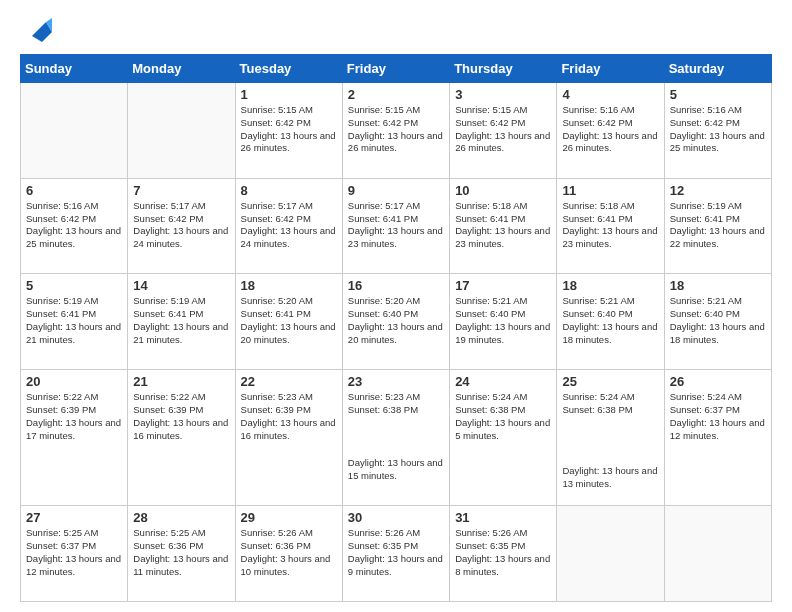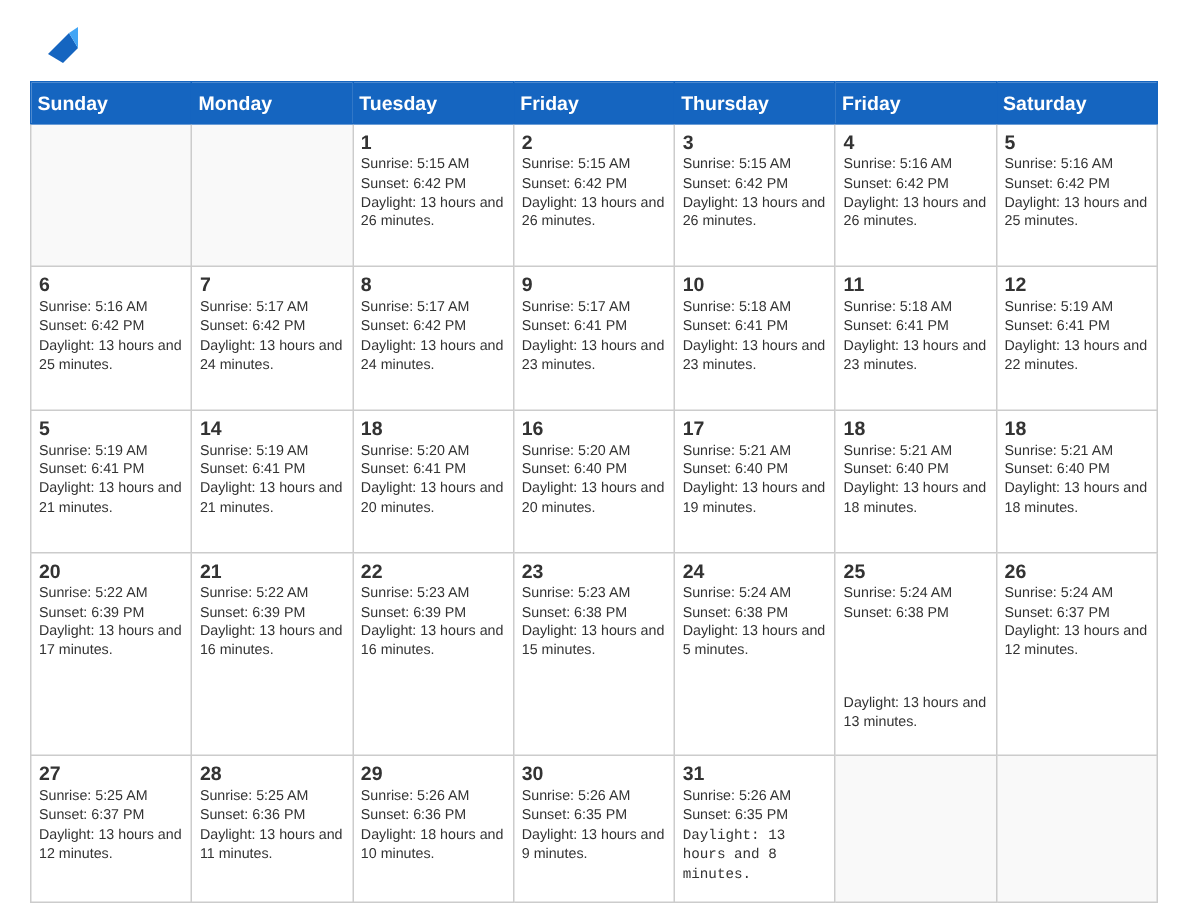--- a/index.html
+++ b/index.html
@@ -320,21 +320,21 @@
               <span style="display: block;">Sunrise: 5:23 AM</span>
               <span style="display: block;">Sunset: 6:39 PM</span>
               <span style="display: block;">Daylight: 13 hours and 16 minutes.</span>
             </div>
           </td>
           <td>
             <span class="day-num">23</span>
             <div class="cell-info">
               <span style="display: block;">Sunrise: 5:23 AM</span>
               <span style="display: block;">Sunset: 6:38 PM</span>
-              <span style="display: block;">Daylight: 13 hours and 15 minutes.</span>
+              <span style="display: block; margin-top: 40px;">Daylight: 13 hours and 15 minutes.</span>
             </div>
           </td>
           <td>
             <span class="day-num">24</span>
             <div class="cell-info">
               <span style="display: block;">Sunrise: 5:24 AM</span>
               <span style="display: block;">Sunset: 6:38 PM</span>
               <span style="display: block;">Daylight: 13 hours and 5 minutes.</span>
             </div>
           </td>
@@ -370,37 +370,37 @@
               <span style="display: block;">Sunrise: 5:25 AM</span>
               <span style="display: block;">Sunset: 6:36 PM</span>
               <span style="display: block;">Daylight: 13 hours and 11 minutes.</span>
             </div>
           </td>
           <td>
             <span class="day-num">29</span>
             <div class="cell-info">
               <span style="display: block;">Sunrise: 5:26 AM</span>
               <span style="display: block;">Sunset: 6:36 PM</span>
-              <span style="display: block;">Daylight: 18 hours and 10 minutes.</span>
+              <span style="display: block;">Daylight: 3 hours and 10 minutes.</span>
             </div>
           </td>
           <td>
             <span class="day-num">30</span>
             <div class="cell-info">
               <span style="display: block;">Sunrise: 5:26 AM</span>
               <span style="display: block;">Sunset: 6:35 PM</span>
               <span style="display: block;">Daylight: 13 hours and 9 minutes.</span>
             </div>
           </td>
           <td>
             <span class="day-num">31</span>
             <div class="cell-info">
               <span style="display: block;">Sunrise: 5:26 AM</span>
               <span style="display: block;">Sunset: 6:35 PM</span>
-              <span style="display: block; font-family: Liberation Mono, monospace;">Daylight: 13 hours and 8 minutes.</span>
+              <span style="display: block;">Daylight: 13 hours and 8 minutes.</span>
             </div>
           </td>
           <td class="empty"></td>
           <td class="empty"></td>
         </tr>
       </tbody>
   </table>
 </div>
 
 </body></html>

